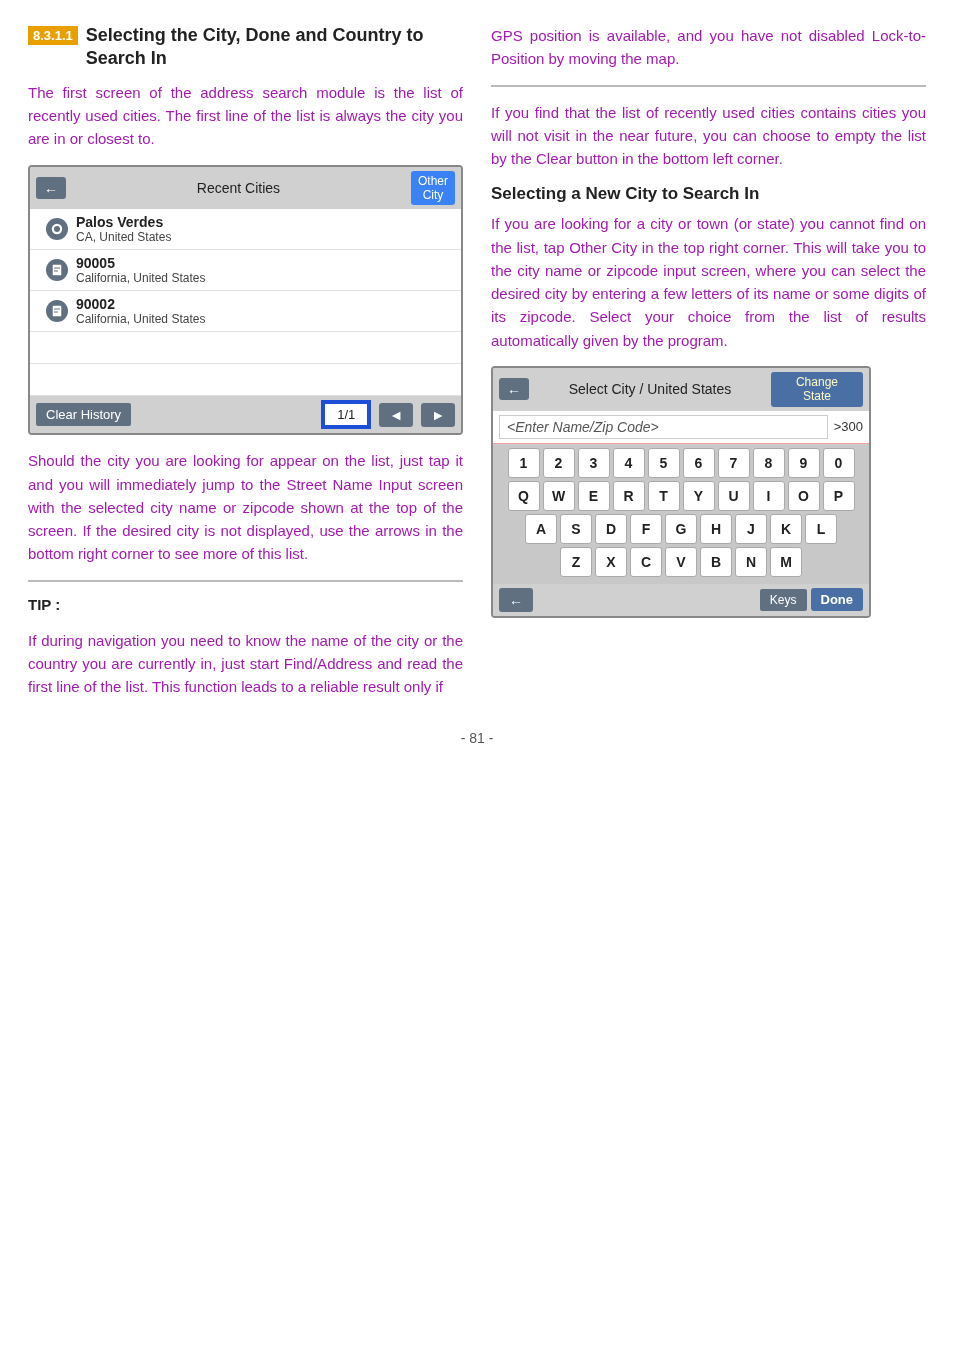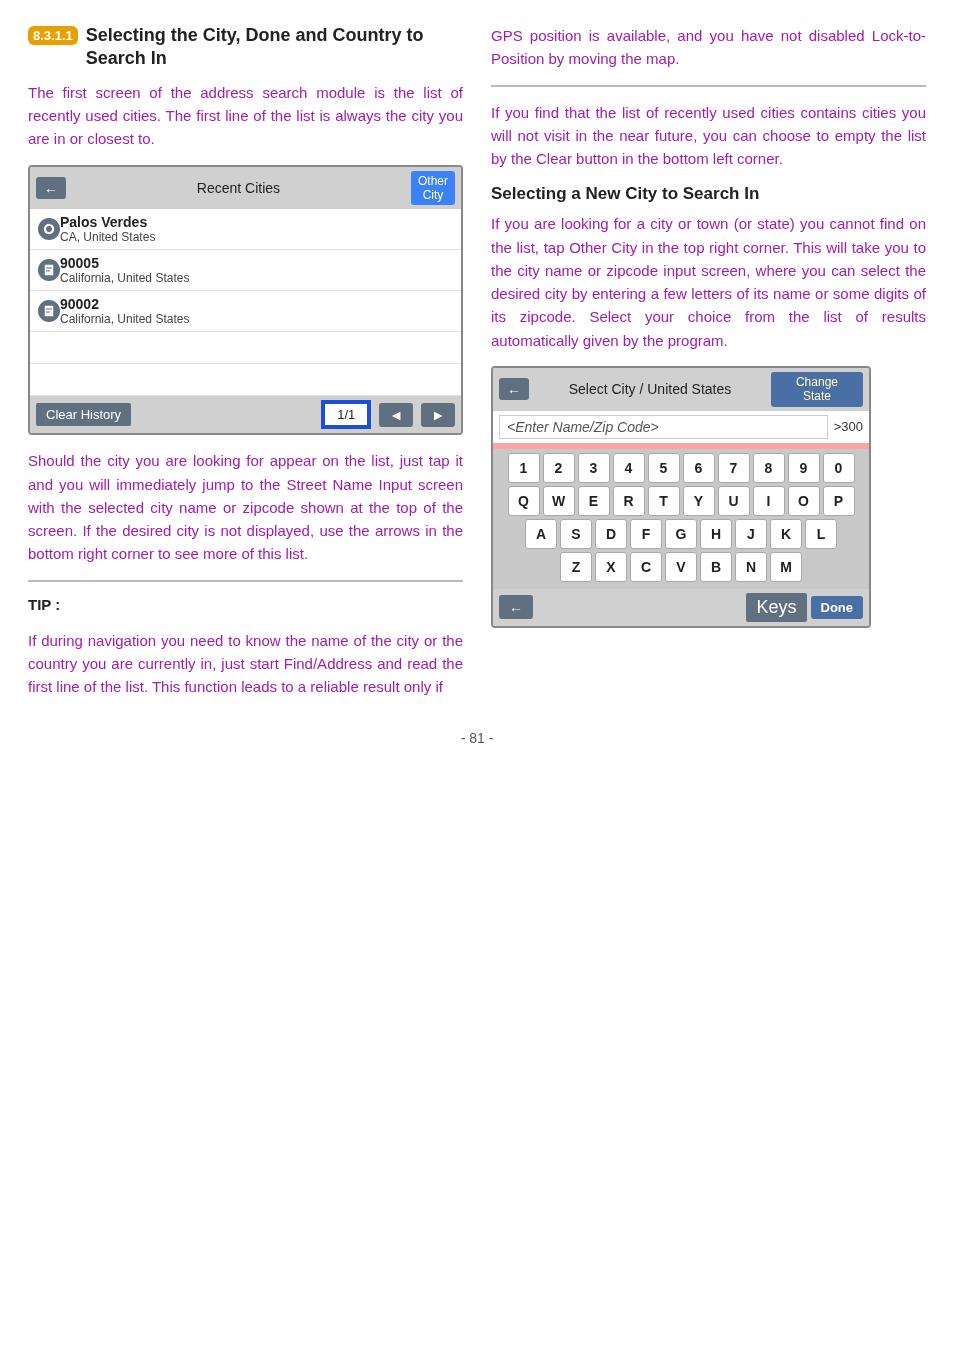--- a/index.html
+++ b/index.html
@@ -33,21 +33,21 @@
       display: flex;
       align-items: flex-start;
       margin-bottom: 10px;
     }
     .section-tag {
       background: #e8a000;
       color: #fff;
       font-size: 13px;
       font-weight: bold;
       padding: 2px 5px;
-      border-radius: 6px;
+      border-radius: 0;
       white-space: nowrap;
       margin-right: 8px;
       margin-top: 2px;
     }
     .section-title {
       font-size: 18px;
       font-weight: bold;
       color: #222;
       line-height: 1.3;
     }
@@ -101,22 +101,23 @@
       cursor: pointer;
       line-height: 1.2;
       text-align: center;
     }
     .panel-rows {
       background: #fff;
     }
     .panel-row {
       display: flex;
       align-items: center;
-      padding: 5px 8px;
+      padding: 5px 16px;
       border-bottom: 1px solid #e0e0e0;
+      gap: 8px;
     }
     .panel-row:last-child {
       border-bottom: none;
     }
     .row-icon {
       width: 22px;
       height: 22px;
       border-radius: 50%;
       background: #607080;
       display: flex;
@@ -231,21 +232,21 @@
       padding: 3px 25px;
       font-size: 12px;
       cursor: pointer;
       line-height: 1.2;
       text-align: center;
     }
     .city-input-row {
       display: flex;
       align-items: center;
       padding: 4px 6px;
-      border-bottom: 6px solid #fca5a5;
+      border-bottom: 1px solid #fca5a5;
       gap: 6px;
     }
     .city-input-field {
       flex: 1;
       font-size: 14px;
       color: #555;
       font-style: italic;
       border: 1px solid #ccc;
       padding: 3px 7px;
       background: #fff;
@@ -295,21 +296,21 @@
       font-size: 14px;
       cursor: pointer;
     }
     .kb-spacer { flex: 1; }
     .kb-keys-btn {
       background: #607080;
       color: #fff;
       border: none;
       border-radius: 2px;
       padding: 4px 10px;
-      font-size: 18px;
+      font-size: 12px;
       cursor: pointer;
     }
     .kb-done-btn {
       background: #4a6fa5;
       color: #fff;
       border: none;
       border-radius: 3px;
       padding: 4px 10px;
       font-size: 13px;
       cursor: pointer;

